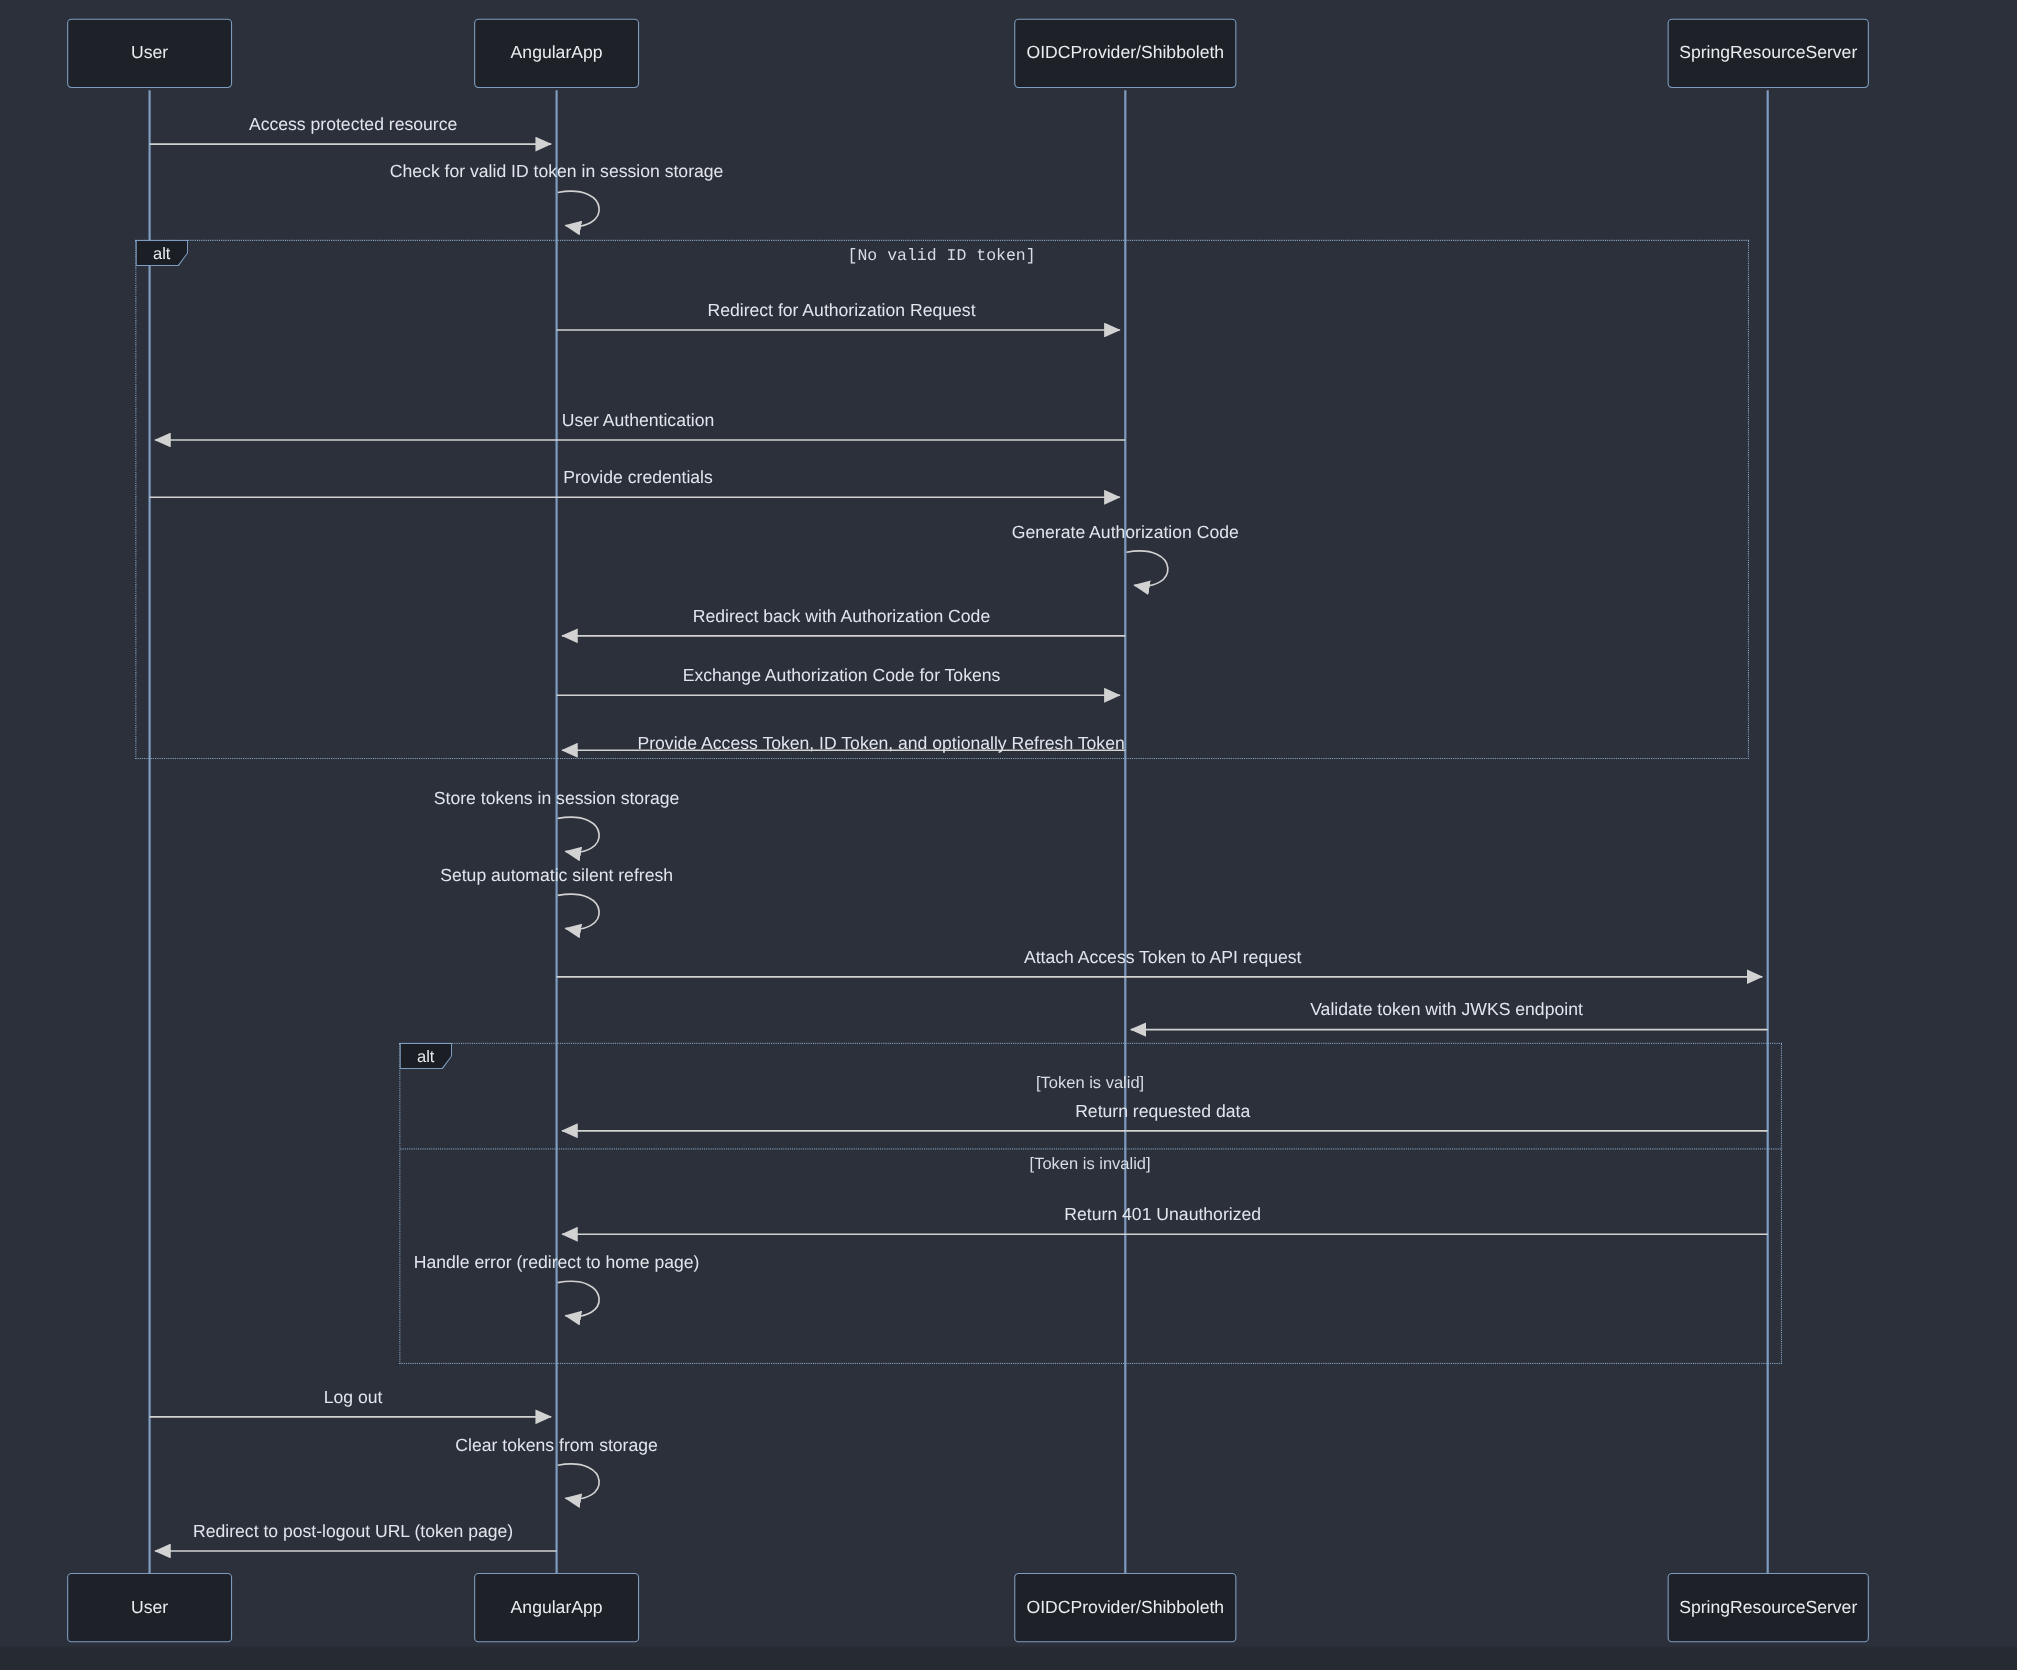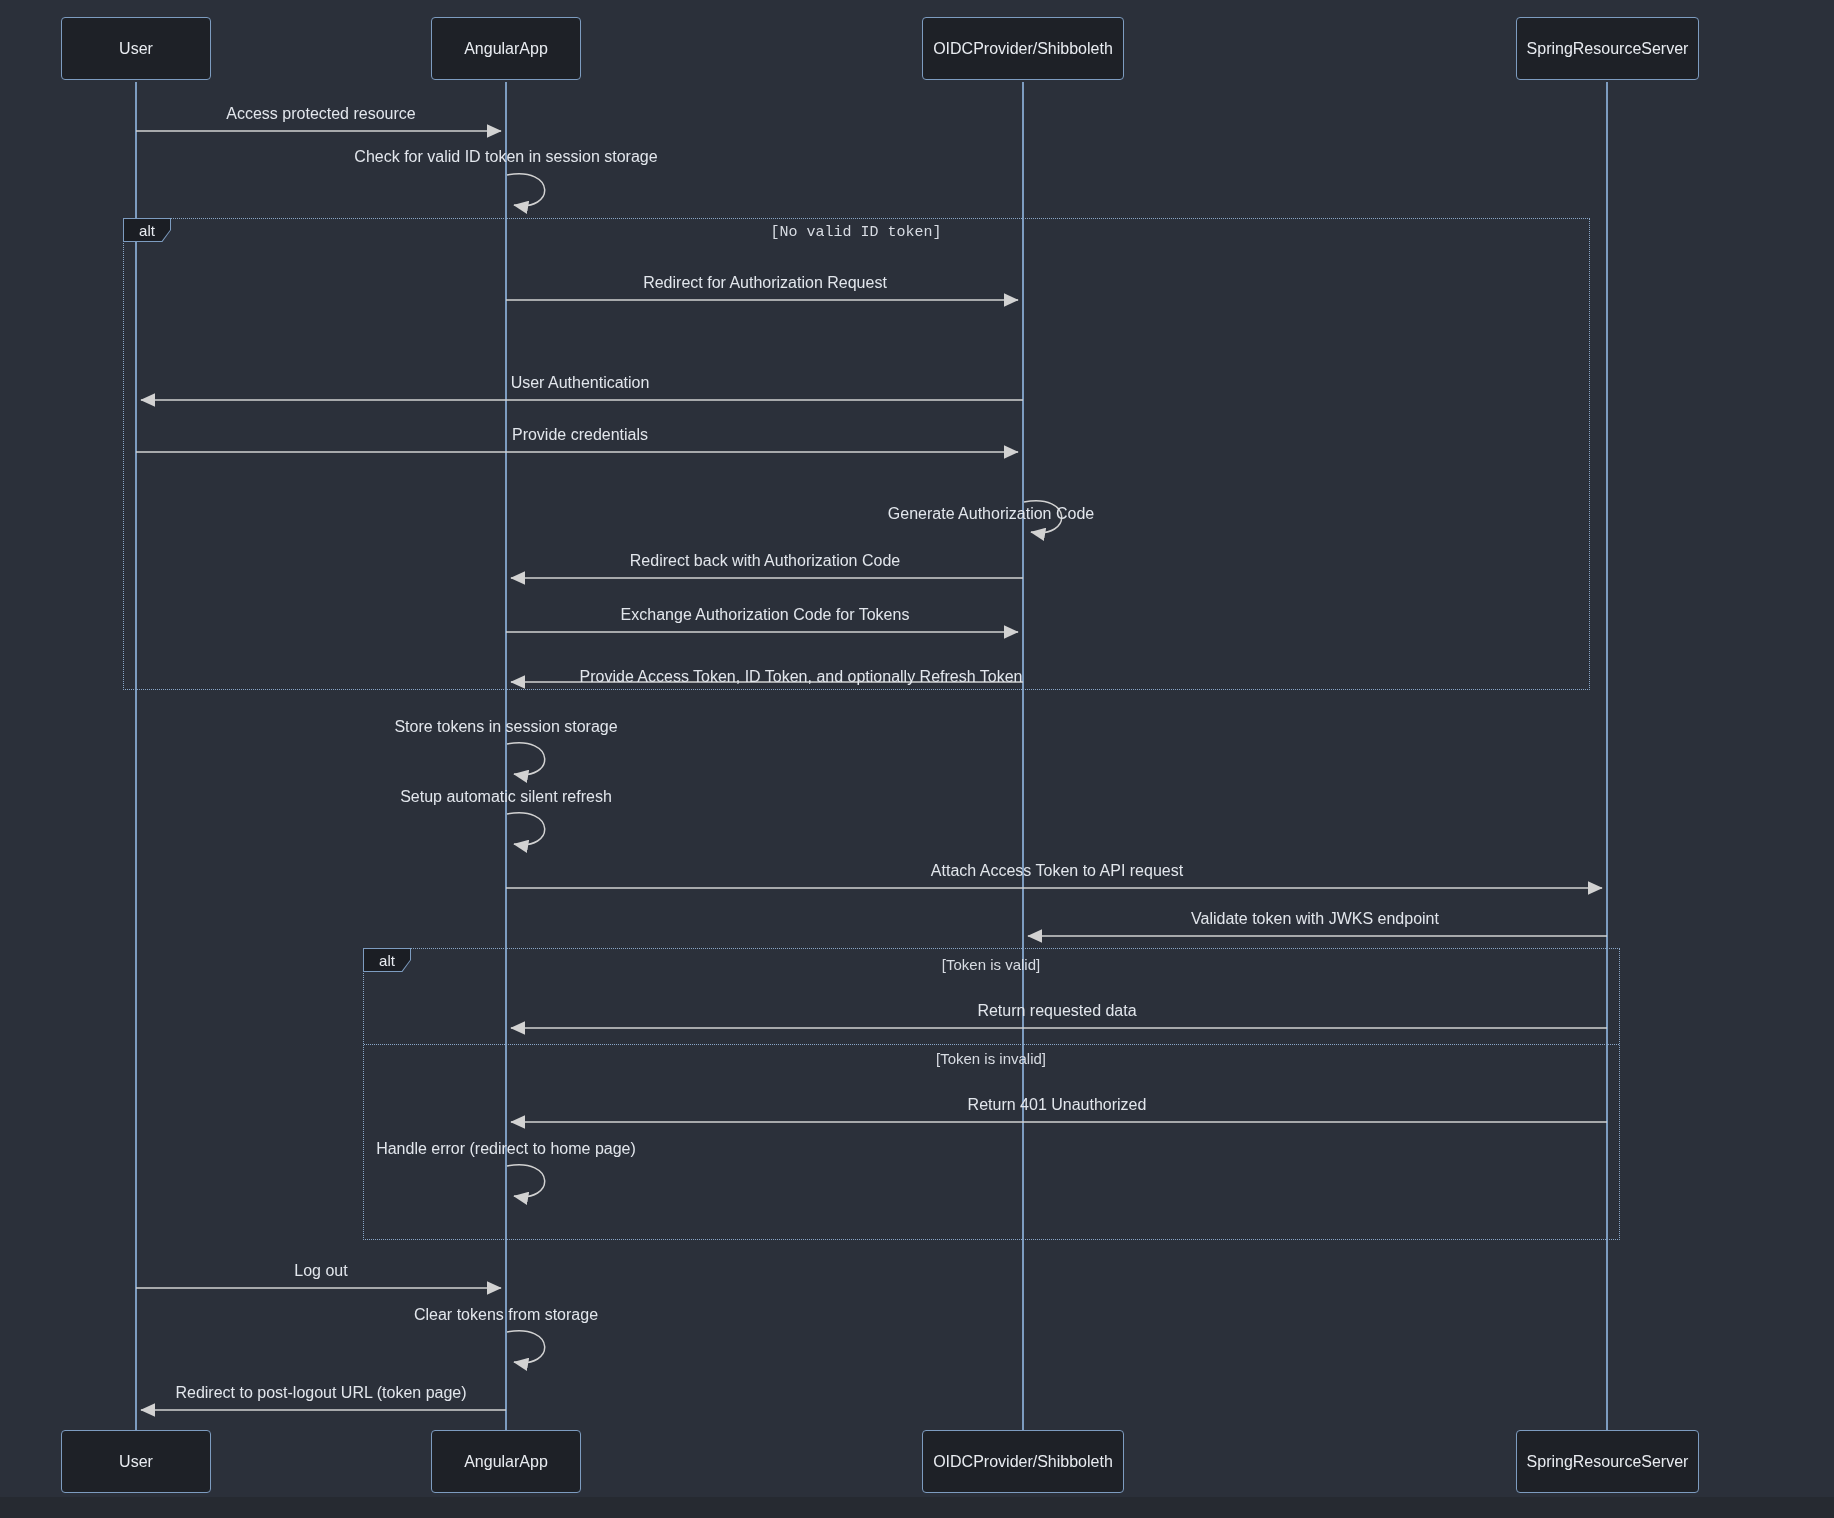--- a/index.html
+++ b/index.html
@@ -123,40 +123,40 @@
     </div>
   </div>
   <div class="cond" style="left:856px;top:224px;font-family:Liberation Mono, monospace;">[No valid ID token]</div>
 
   <div class="altbox" style="left:363px;top:948px;width:1257px;height:292px;">
     <div class="alt-tab">
       <div class="alt-tab-inner">alt</div>
     </div>
     <div class="alt-divider" style="top:95px;"></div>
   </div>
-  <div class="cond" style="left:991px;top:956px;">[Token is valid]</div>
+  <div class="cond" style="left:991px;top:976px;">[Token is valid]</div>
   <div class="cond" style="left:991px;top:1050px;">[Token is invalid]</div>
 
 
   <div class="actor" style="left:61px;top:17px;width:150px;">User</div>
   <div class="actor" style="left:431px;top:17px;width:150px;">AngularApp</div>
   <div class="actor" style="left:922px;top:17px;width:202px;">OIDCProvider/Shibboleth</div>
   <div class="actor" style="left:1516px;top:17px;width:183px;">SpringResourceServer</div>
 
   <div class="actor" style="left:61px;top:1430px;width:150px;">User</div>
   <div class="actor" style="left:431px;top:1430px;width:150px;">AngularApp</div>
   <div class="actor" style="left:922px;top:1430px;width:202px;">OIDCProvider/Shibboleth</div>
   <div class="actor" style="left:1516px;top:1430px;width:183px;">SpringResourceServer</div>
 
   <div class="msg" style="left:321px;top:105px;">Access protected resource</div>
   <div class="msg" style="left:506px;top:148px;">Check for valid ID token in session storage</div>
   <div class="msg" style="left:765px;top:274px;">Redirect for Authorization Request</div>
   <div class="msg" style="left:580px;top:374px;">User Authentication</div>
   <div class="msg" style="left:580px;top:426px;">Provide credentials</div>
-  <div class="msg" style="left:991px;top:476px;margin-top:29px;">Generate Authorization Code</div>
+  <div class="msg" style="left:1023px;top:476px;">Generate Authorization Code</div>
   <div class="msg" style="left:765px;top:552px;">Redirect back with Authorization Code</div>
   <div class="msg" style="left:765px;top:606px;">Exchange Authorization Code for Tokens</div>
   <div class="msg" style="left:801px;top:656px;margin-top:12px;">Provide Access Token, ID Token, and optionally Refresh Token</div>
   <div class="msg" style="left:506px;top:718px;">Store tokens in session storage</div>
   <div class="msg" style="left:506px;top:788px;">Setup automatic silent refresh</div>
   <div class="msg" style="left:1057px;top:862px;">Attach Access Token to API request</div>
   <div class="msg" style="left:1315px;top:910px;">Validate token with JWKS endpoint</div>
   <div class="msg" style="left:1057px;top:1002px;">Return requested data</div>
   <div class="msg" style="left:1057px;top:1096px;">Return 401 Unauthorized</div>
   <div class="msg" style="left:506px;top:1140px;">Handle error (redirect to home page)</div>

